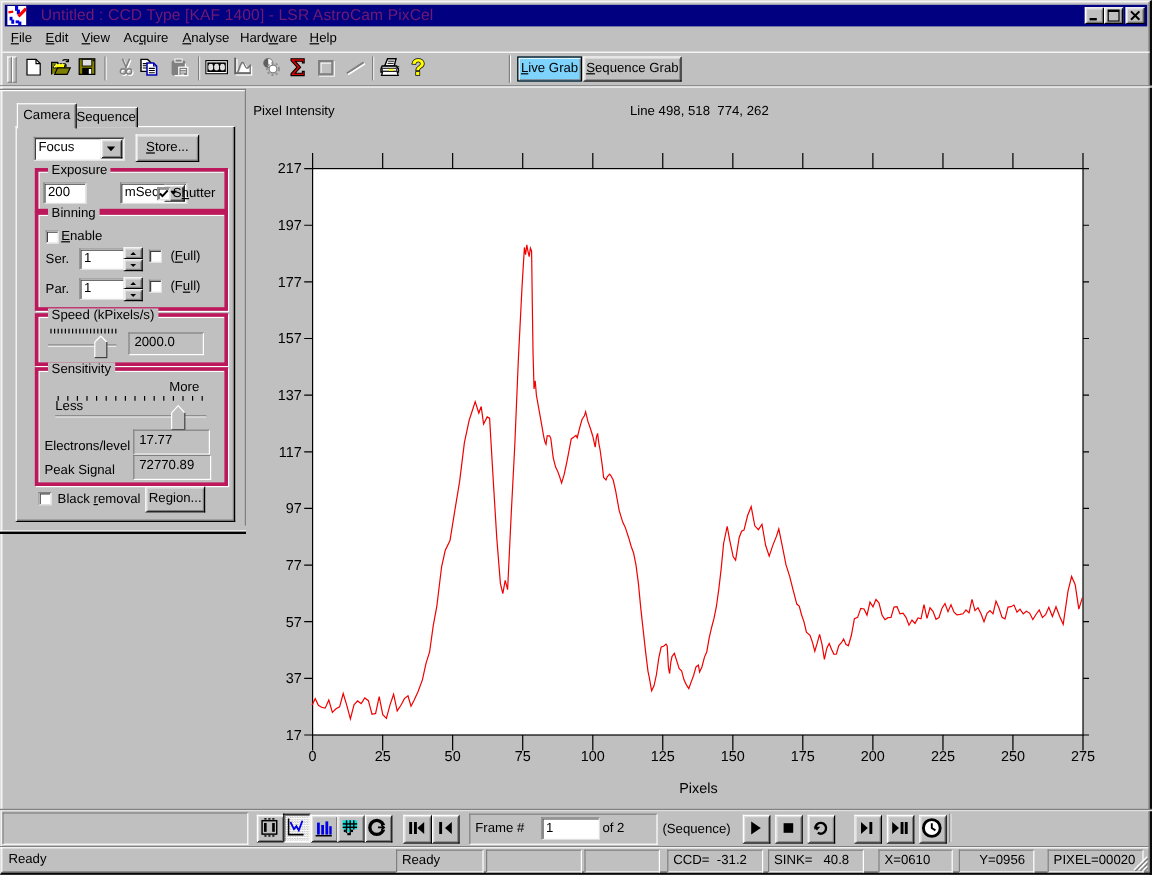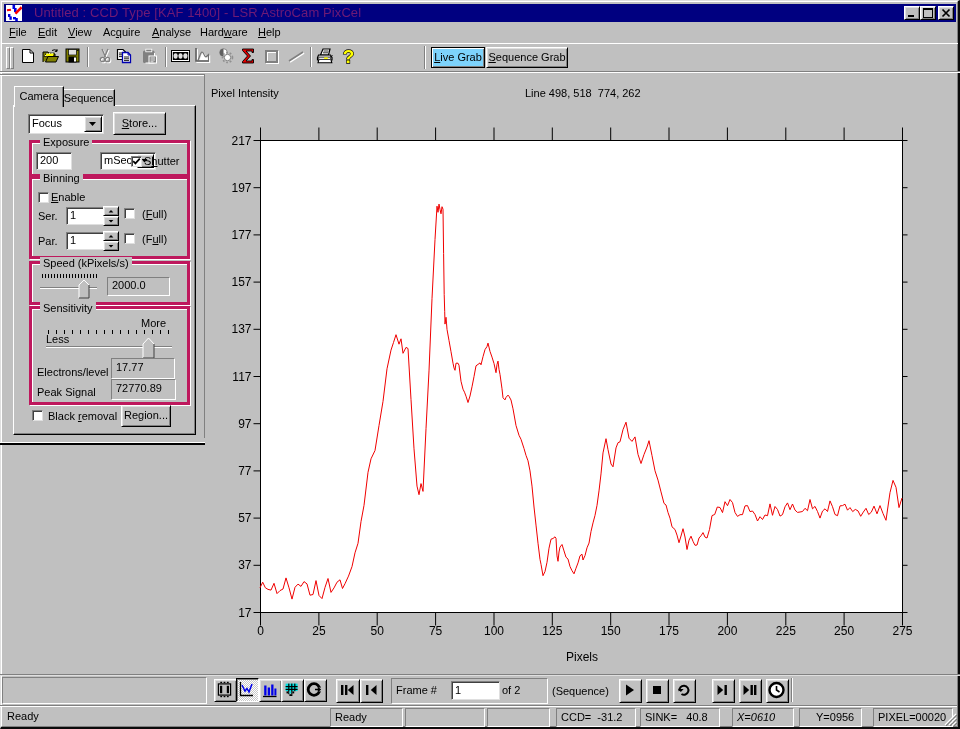--- a/index.html
+++ b/index.html
@@ -504,21 +504,21 @@
       </div>
 <div class="abs sunken" style="left:405px;top:708px;width:78px;height:17px;"></div>
 <div class="abs sunken" style="left:487px;top:708px;width:61px;height:17px;"></div>
 <div class="abs sunken" style="left:556px;top:708px;width:78px;height:17px;">
         <div class="txt" style="left:4px;top:2px;">CCD=&nbsp;&nbsp;-31.2</div>
       </div>
 <div class="abs sunken" style="left:640px;top:708px;width:78px;height:17px;">
         <div class="txt" style="left:4px;top:2px;">SINK=&nbsp;&nbsp;&nbsp;40.8</div>
       </div>
 <div class="abs sunken" style="left:732px;top:708px;width:60px;height:17px;">
-        <div class="txt" style="left:4px;top:2px;font-style:italic;">X=0610</div>
+        <div class="txt" style="left:4px;top:2px;">X=0610</div>
       </div>
 <div class="abs sunken" style="left:799px;top:708px;width:61px;height:17px;">
         <div class="txt" style="left:16px;top:2px;">Y=0956</div>
       </div>
 <div class="abs sunken" style="left:873px;top:708px;width:78px;height:17px;">
         <div class="txt" style="left:4px;top:2px;">PIXEL=00020</div>
       </div>
 <svg class="abs" style="left:944px;top:713px;" width="13" height="13" viewBox="0 0 13 13">
         <g stroke-width="1.2">
           <path d="M12 1 L1 12" stroke="#fff"></path>

